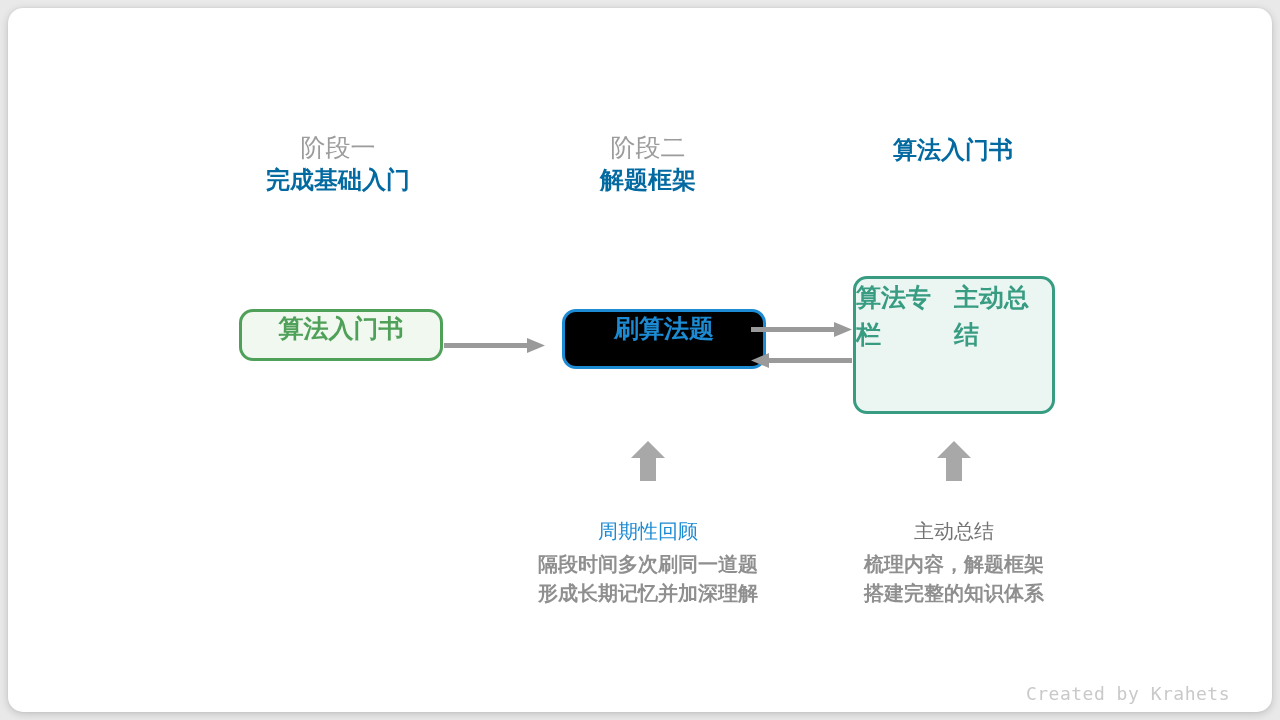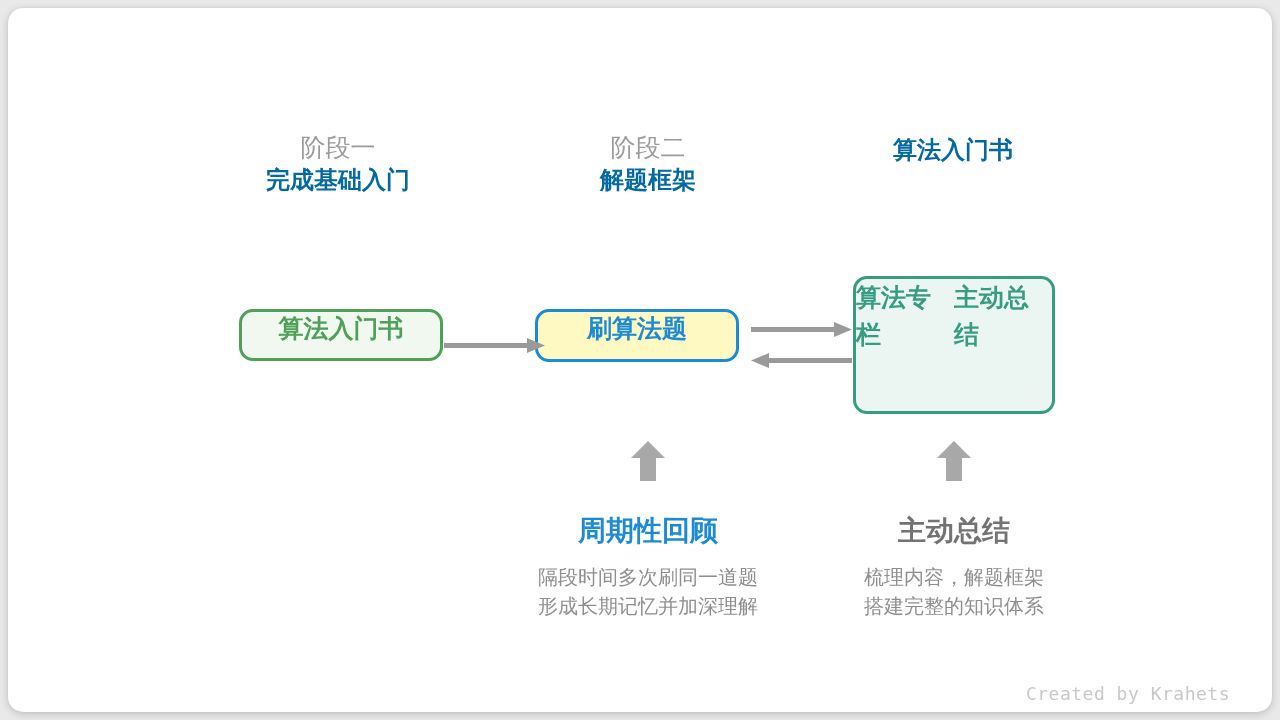--- a/index.html
+++ b/index.html
@@ -26,42 +26,42 @@
 
   
   .node {
     position: absolute; box-sizing: border-box;
     border: 3px solid; border-radius: 14px;
     display: flex; justify-content: center;
     font-weight: bold; font-size: 25px;
   }
   .node-green { left: 231px; top: 301px; width: 204px; height: 52px;
     color: #4FA058; border-color: #4FA058; background: #F0F8EF; }
-  .node-blue { left: 527px; top: 301px; width: 204px; height: 53px;
-    color: #1C8BD3; border-color: #1C8BD3; background: #fef9c3; }
+  .node-blue { left: 554px; top: 301px; width: 204px; height: 60px;
+    color: #1C8BD3; border-color: #1C8BD3; background: #000000; }
   .node-teal { left: 845px; top: 268px; width: 202px; height: 138px;
     color: #379C82; border-color: #379C82; background: #EBF6F2; }
   .node-teal .node-line { line-height: 37px; }
 
   
   .arrow-svg { position: absolute; display: block; }
   #arrow-1 { left: 436px; top: 330px; }
   #arrow-2 { left: 743px; top: 314px; }
   #arrow-3 { left: 743px; top: 345px; }
   #uparrow-1 { left: 623px; top: 433px; }
   #uparrow-2 { left: 929px; top: 433px; }
 
   
   .annot { position: absolute; top: 508px; width: 360px; text-align: center; }
   .annot.a1 { left: 460px; }
   .annot.a2 { left: 766px; }
-  .annot-title { font-size: 28px; line-height: 30px; font-weight: bold; }
+  .annot-title { font-size: 20px; line-height: 30px; font-weight: normal; }
   .annot-title.blue { color: #1C8BD3; }
   .annot-title.teal { color: #737373; }
-  .annot-desc { margin-top: 17px; font-size: 20px; line-height: 29px; color: #8F8F8F; }
+  .annot-desc { margin-top: 4px; font-size: 20px; line-height: 29px; color: #8F8F8F; font-weight: bold; }
 
   
   .credit {
     position: absolute; top: 676px; right: 42px;
     font-family: "DejaVu Sans Mono", monospace;
     font-size: 18px; line-height: 20px; color: #C9C9C9; letter-spacing: 0.5px;
   }
 </style>
 </head>
 <body>

